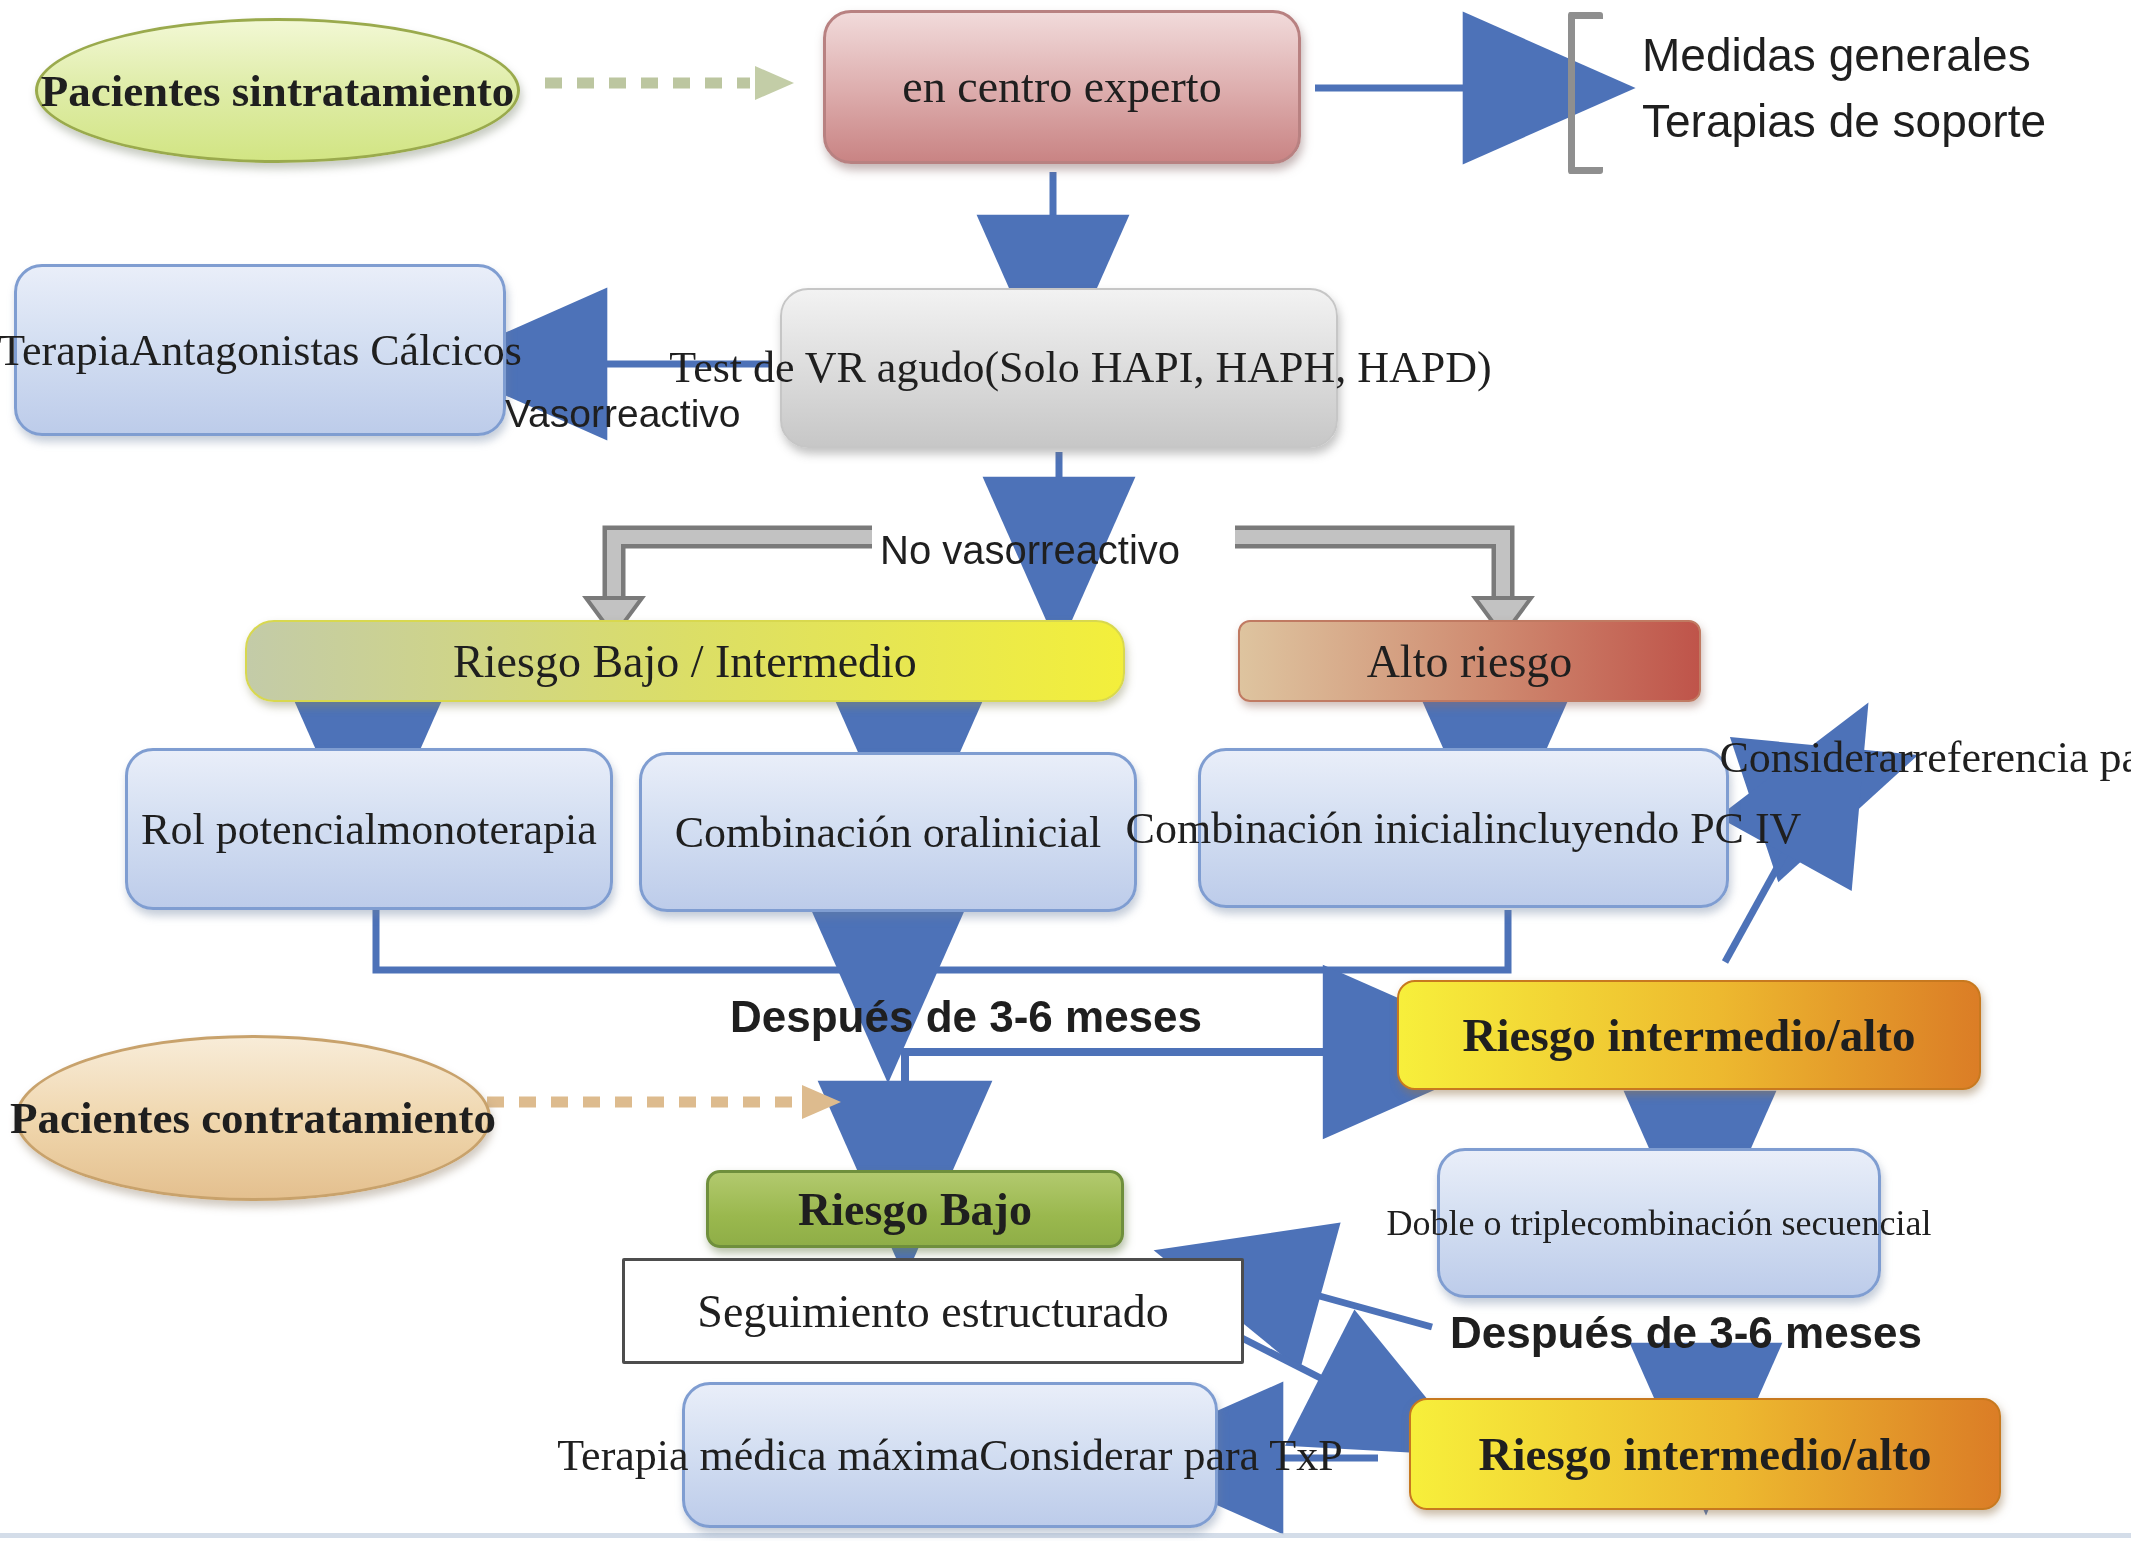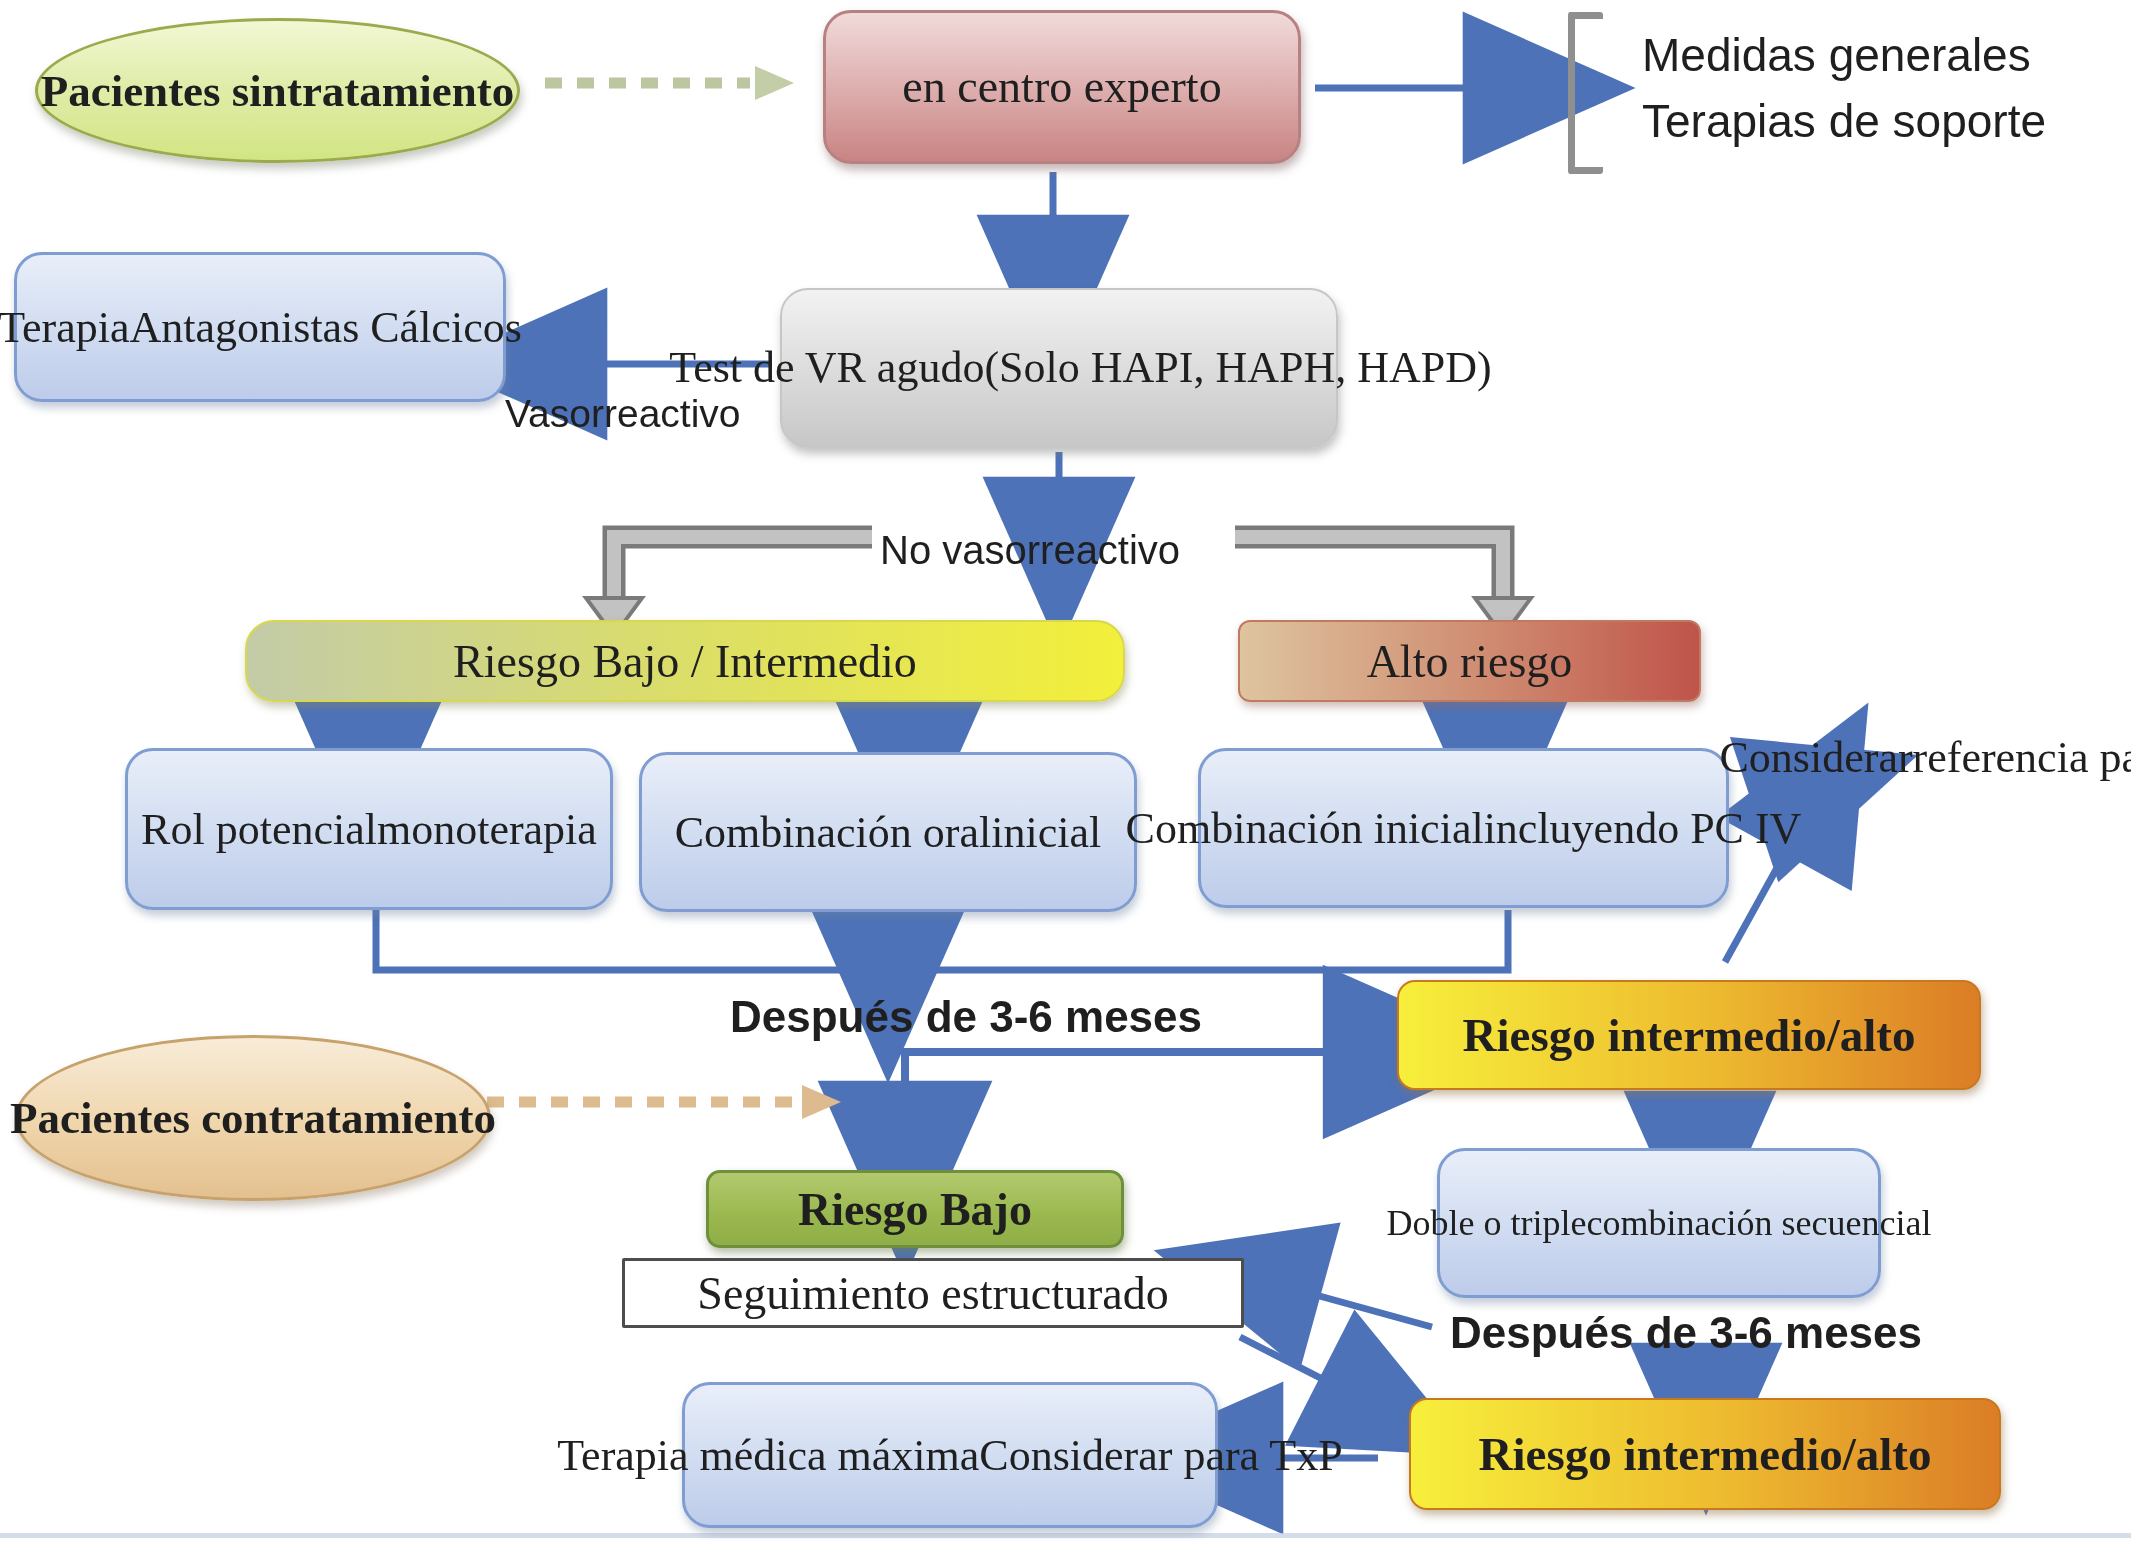--- a/index.html
+++ b/index.html
@@ -119,21 +119,21 @@
   <div class="node rbox box-pink z1" style="left:823px;top:10px;width:478px;height:154px;">
     <span>en centro experto</span>
   </div>
 
   <div class="bracket z1" style="left:1568px;top:12px;"></div>
   <div class="measures z1" style="left:1642px;top:22px;">
     <span>Medidas generales</span>
     <span>Terapias de soporte</span>
   </div>
 
-  <div class="node rbox box-blue z1" style="left:14px;top:252px;width:492px;height:150px;text-align:center;">
+  <div class="node rbox box-blue z1" style="left:14px;top:264px;width:492px;height:172px;text-align:center;">
     <span>Terapia</span>
     <span>Antagonistas Cálcicos</span>
   </div>
 
   <div class="plain-label z1" style="left:505px;top:392px;width:260px;font-size:39px;">Vasorreactivo</div>
 
   <div class="node rbox box-gray z1" style="left:780px;top:288px;width:558px;height:160px;padding-left:43px;">
     <span>Test de VR agudo</span>
     <span>(Solo HAPI, HAPH, HAPD)</span>
   </div>
@@ -165,21 +165,21 @@
   <div class="plain-label bold-label z1" style="left:730px;top:992px;width:500px;font-size:44px;">Después de 3-6 meses</div>
 
   <div class="node ellipse ellipse-tan z1" style="left:15px;top:1035px;width:476px;height:166px;">
     <span>Pacientes con</span>
     <span>tratamiento</span>
   </div>
 
   <div class="node bar bar-ria z1" style="left:1397px;top:980px;width:584px;height:110px;">Riesgo intermedio/alto</div>
 
   <div class="node box-green z1" style="left:706px;top:1170px;width:418px;height:78px;">Riesgo Bajo</div>
-  <div class="node box-white z1" style="left:622px;top:1258px;width:622px;height:70px;">Seguimiento estructurado</div>
+  <div class="node box-white z1" style="left:622px;top:1258px;width:622px;height:106px;">Seguimiento estructurado</div>
 
   <div class="node rbox box-blue z1" style="left:1437px;top:1148px;width:444px;height:150px;font-size:36px;line-height:56px;">
     <span>Doble o triple</span>
     <span>combinación secuencial</span>
   </div>
 
   <div class="plain-label bold-label z1" style="left:1450px;top:1308px;width:530px;font-size:44px;">Después de 3-6 meses</div>
 
   <div class="node rbox box-blue z1" style="left:682px;top:1382px;width:536px;height:146px;">
     <span>Terapia médica máxima</span>

